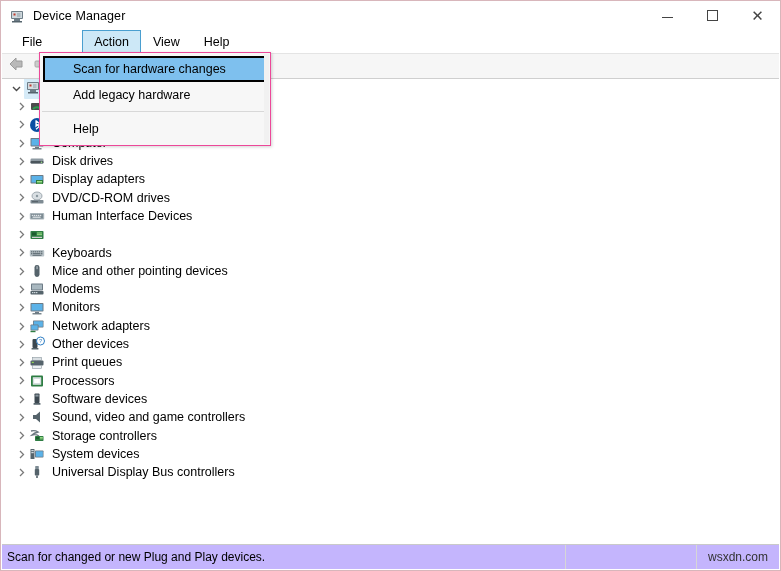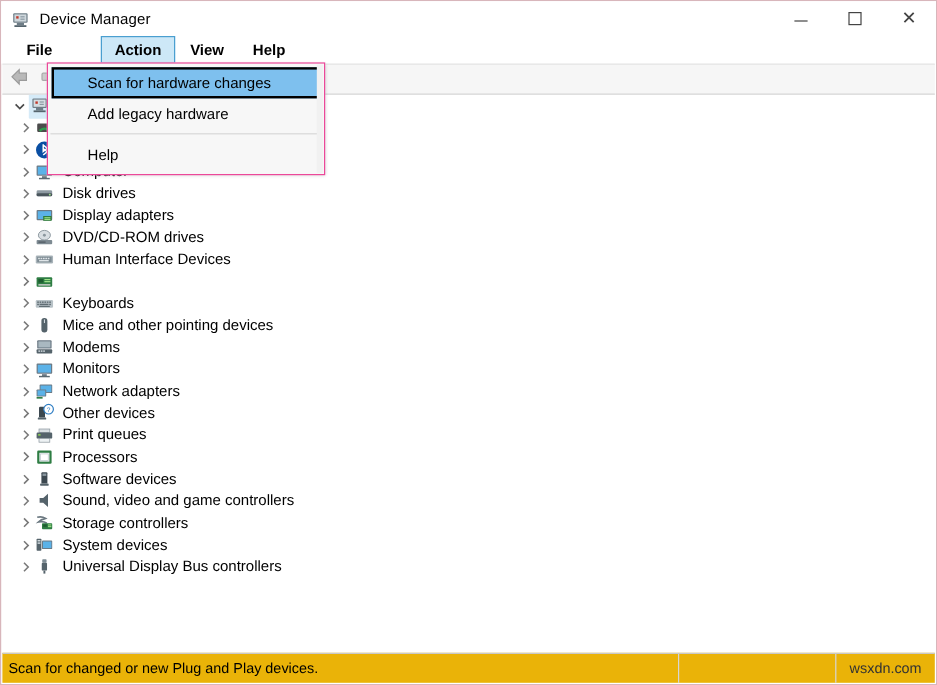--- a/index.html
+++ b/index.html
@@ -89,21 +89,20 @@
   #menubar {
     position: absolute;
     left: 0; top: 29px;
     right: 0;
     height: 23px;
     background: #ffffff;
     display: flex;
     align-items: flex-start;
     padding-left: 9px;
     box-sizing: border-box;
-    font-weight: bold;
   }
   .menu-title {
     display: flex;
     align-items: center;
     padding: 0 11px;
     font-size: 12.5px;
     color: #000;
     box-sizing: border-box;
     border: 1px solid transparent;
     height: 23px;
@@ -182,21 +181,21 @@
     padding: 1px;
     border-radius: 1px;
   }
   .tree-row.child { }
 
   
   #statusbar {
     position: absolute;
     left: 1px; right: 1px; bottom: 1px;
     height: 24px;
-    background: #eab308;
+    background: #c4b5fd;
     border-top: 1px solid #c9c9c9;
     display: flex;
     align-items: stretch;
     font-size: 12px;
   }
   #status-pane-1 {
     flex: 0 0 564px;
     display: flex;
     align-items: center;
     padding-left: 5px;

